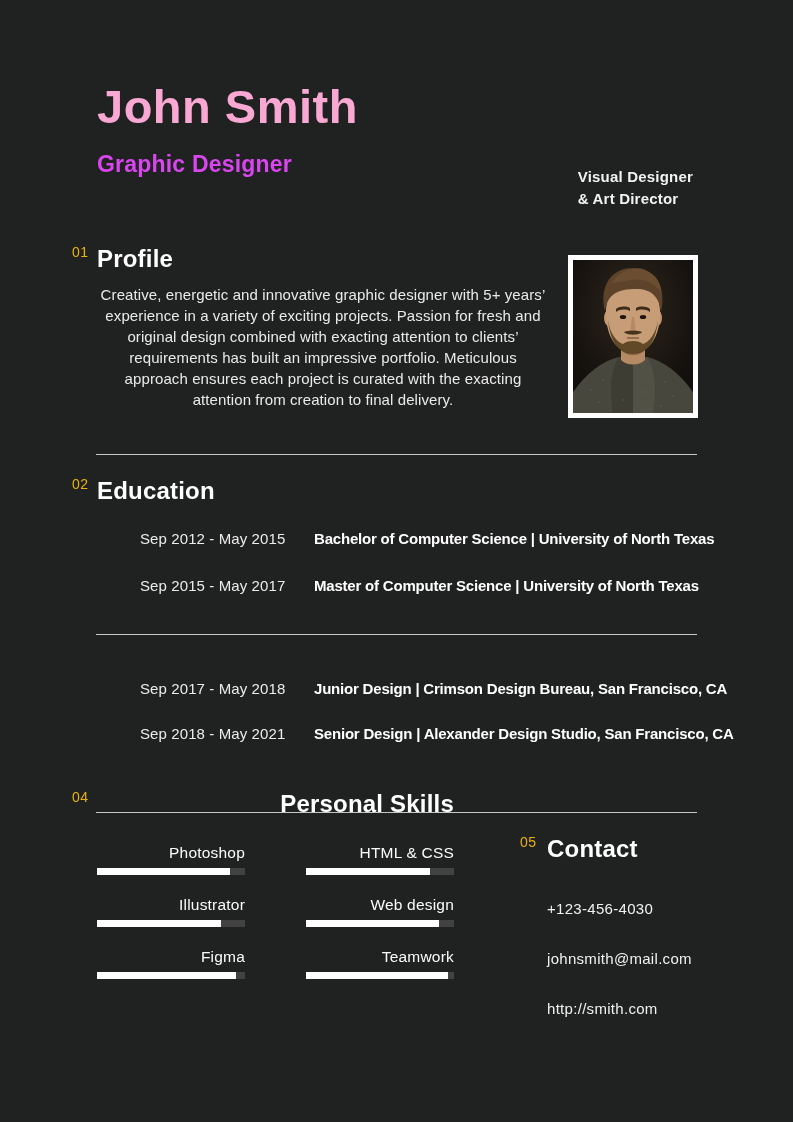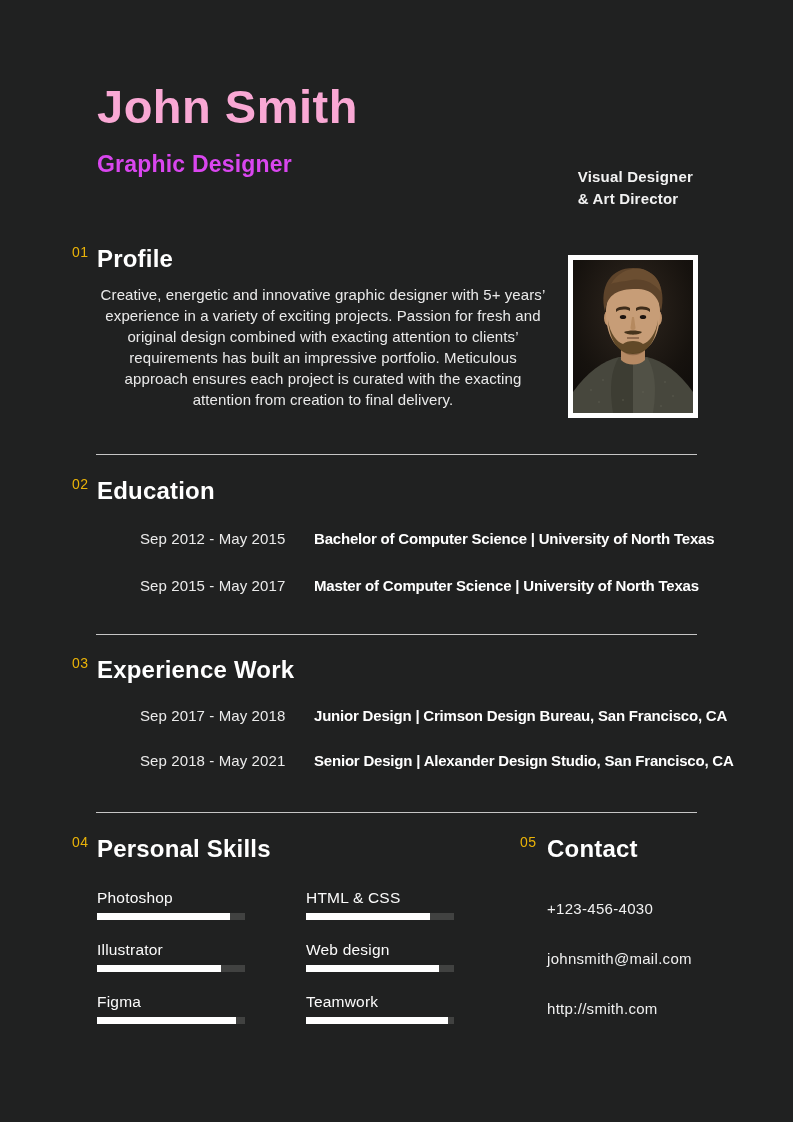--- a/index.html
+++ b/index.html
@@ -26,21 +26,21 @@
   
   #education{top:477px;}
   #experience{top:656px;}
   .rows{margin-top:26px;}
   #experience .rows{margin-top:24px;}
   .row{display:flex;margin-bottom:30px;font-size:15px;white-space:nowrap;margin-left:43px;}
   #experience .row{margin-bottom:28px;}
   .row-period{width:157px;flex:none;color:#ebebeb;font-weight:400;margin-right:17px;letter-spacing:.1px;}
   .row-desc{font-weight:700;color:#ffffff;letter-spacing:-.2px;}
   
-  #skills{top:835px;}
+  #skills{top:790px;text-align:right;}
   .skills-grid{margin-top:27px;display:grid;grid-auto-flow:column;grid-template-columns:148px 148px;grid-template-rows:repeat(3,auto);column-gap:61px;}
   .skill{margin-bottom:21px;}
   .skill-label{font-size:15.5px;color:#fbfbfb;margin-bottom:6px;letter-spacing:.2px;}
   .skill-track{width:148px;height:7px;background:#414241;}
   .skill-fill{height:7px;background:#ffffff;}
   
   #contact{left:547px;top:835px;}
   #contact .sec-num{left:-27px;}
   .contact-items{margin-top:38px;}
   .contact-item{font-size:15px;color:#f1f1f1;margin-bottom:33px;letter-spacing:.3px;}
@@ -131,24 +131,20 @@
       <div class="row">
         <span class="row-period">Sep 2015 - May 2017</span>
         <span class="row-desc">Master of Computer Science | University of North Texas</span>
       </div>
     </div>
   </div>
 
   <div class="divider" id="div2"></div>
 
   <div class="section" id="experience">
-    <div class="sec-head">
-      <span class="sec-num">03</span>
-      <span>Experience Work</span>
-    </div>
     <div class="rows">
       <div class="row">
         <span class="row-period">Sep 2017 - May 2018</span>
         <span class="row-desc">Junior Design | Crimson Design Bureau, San Francisco, CA</span>
       </div>
       <div class="row">
         <span class="row-period">Sep 2018 - May 2021</span>
         <span class="row-desc">Senior Design | Alexander Design Studio, San Francisco, CA</span>
       </div>
     </div>

